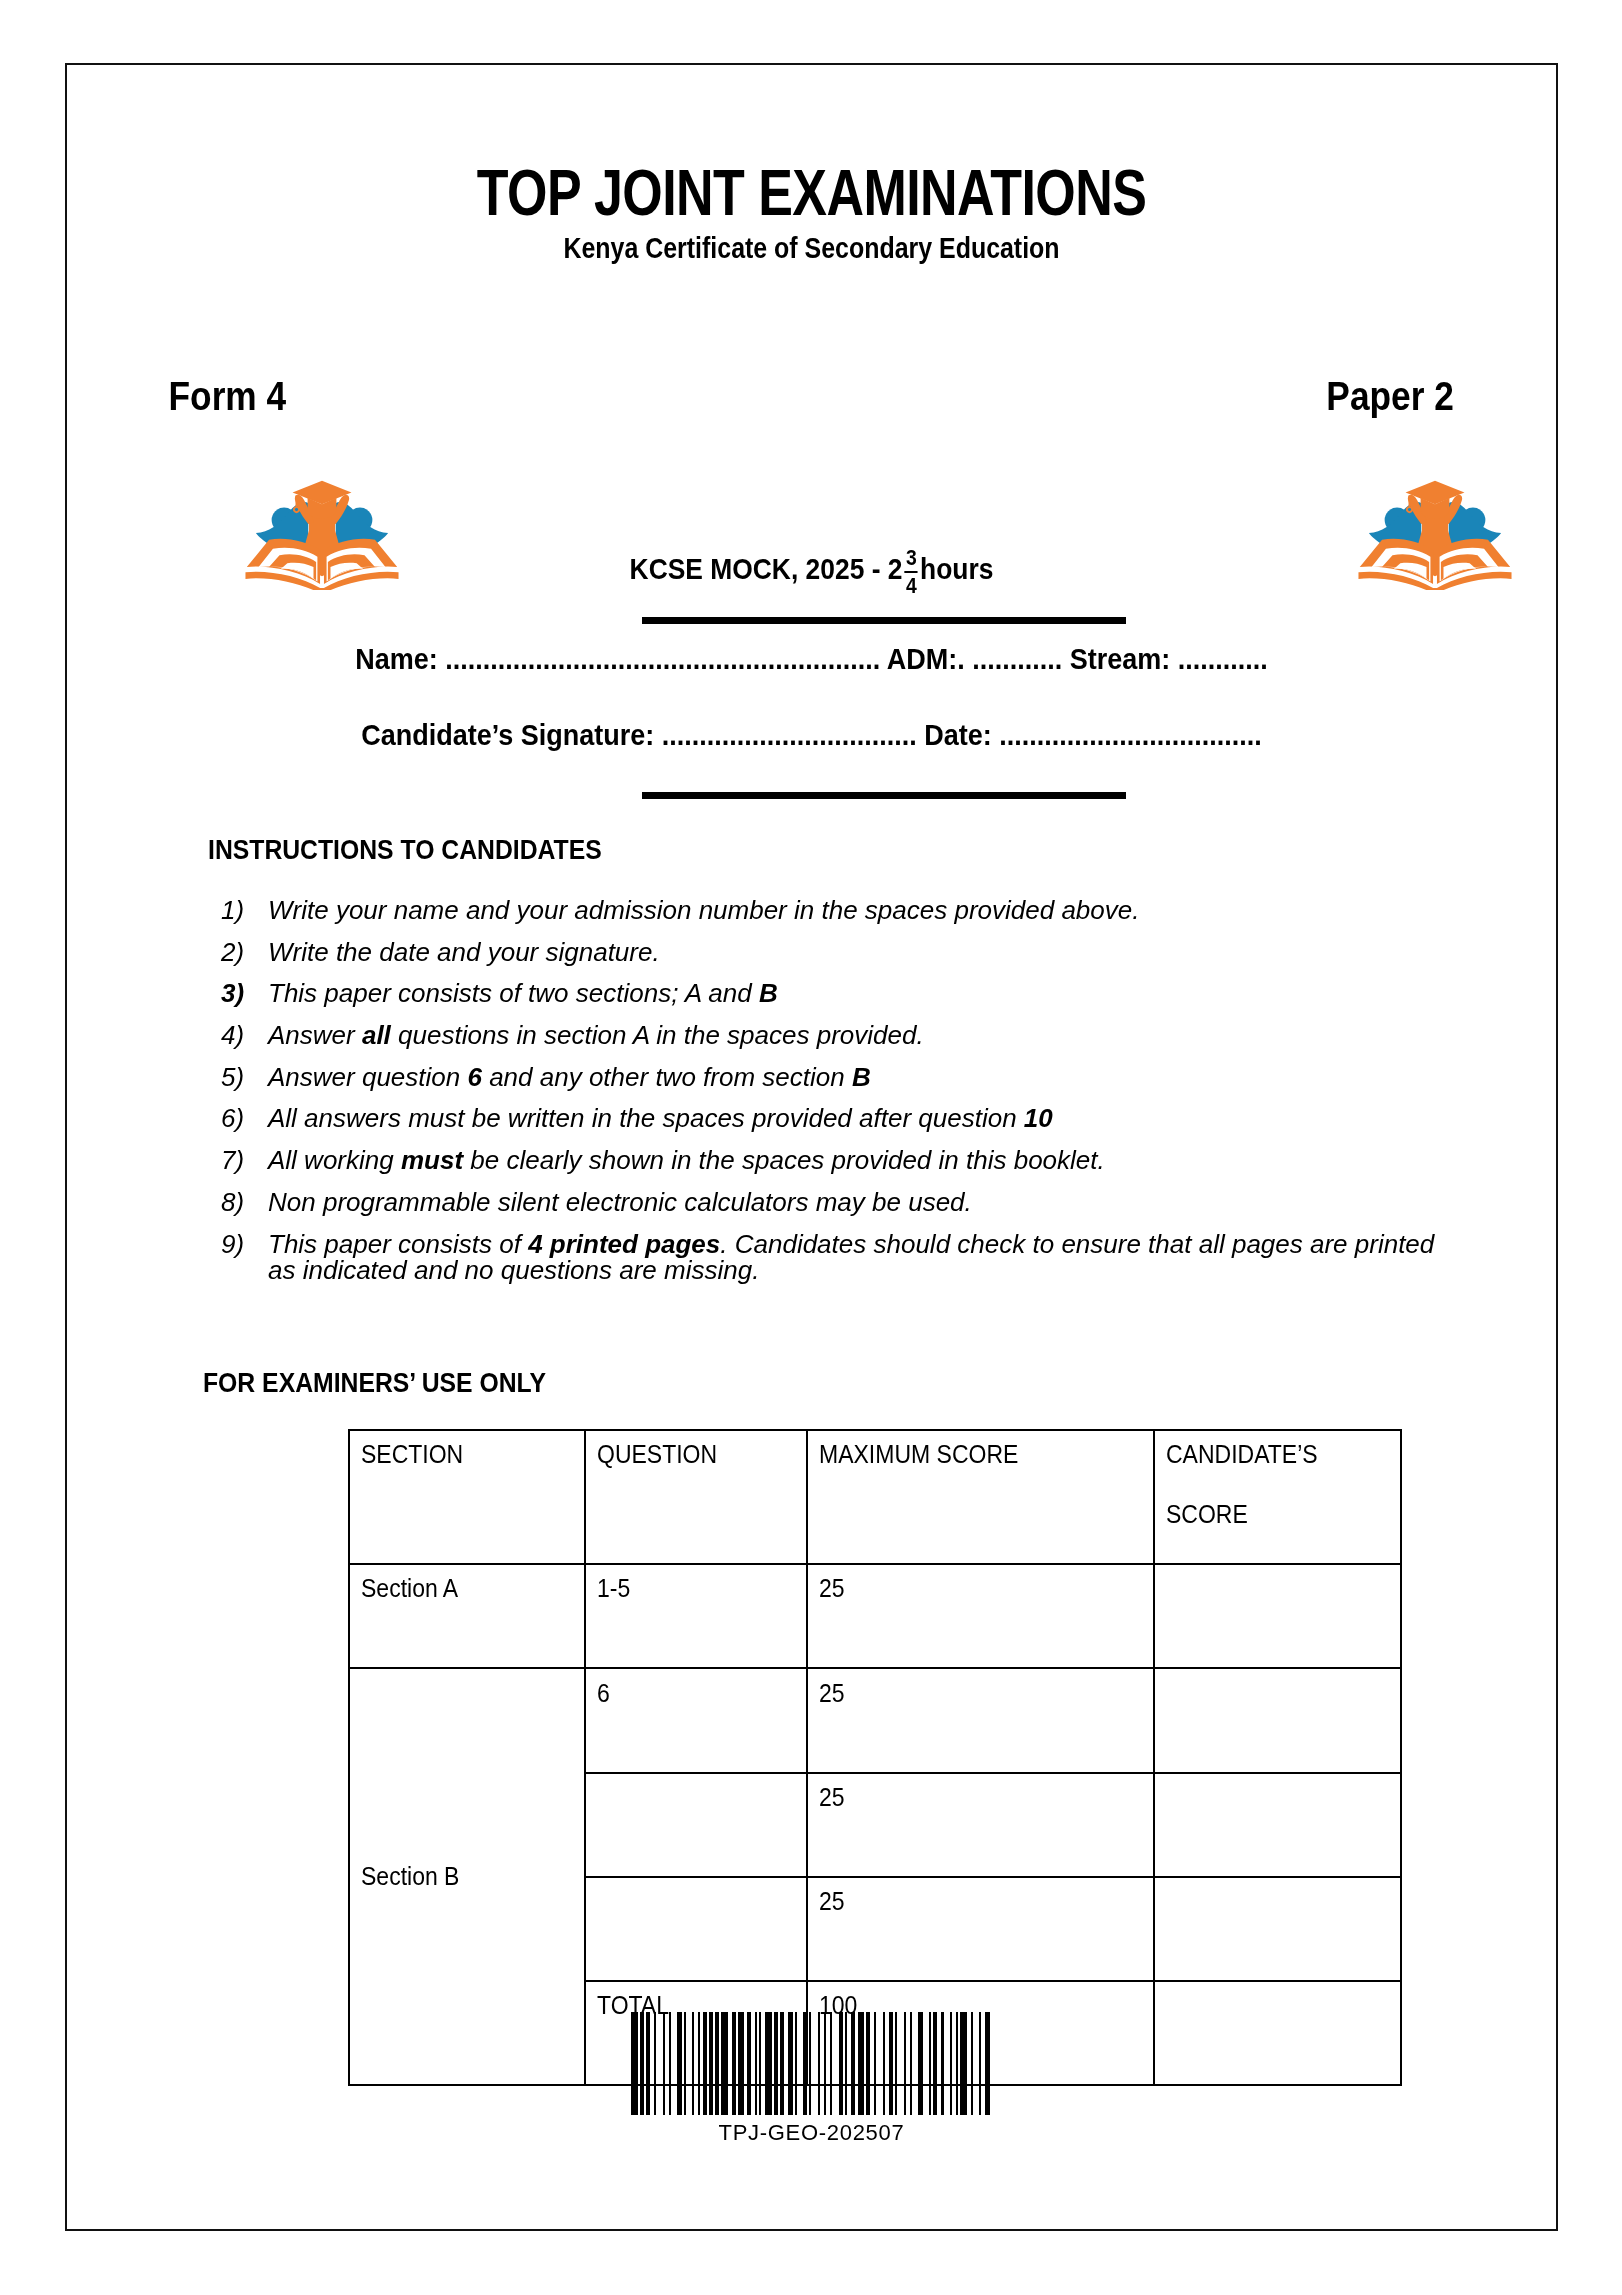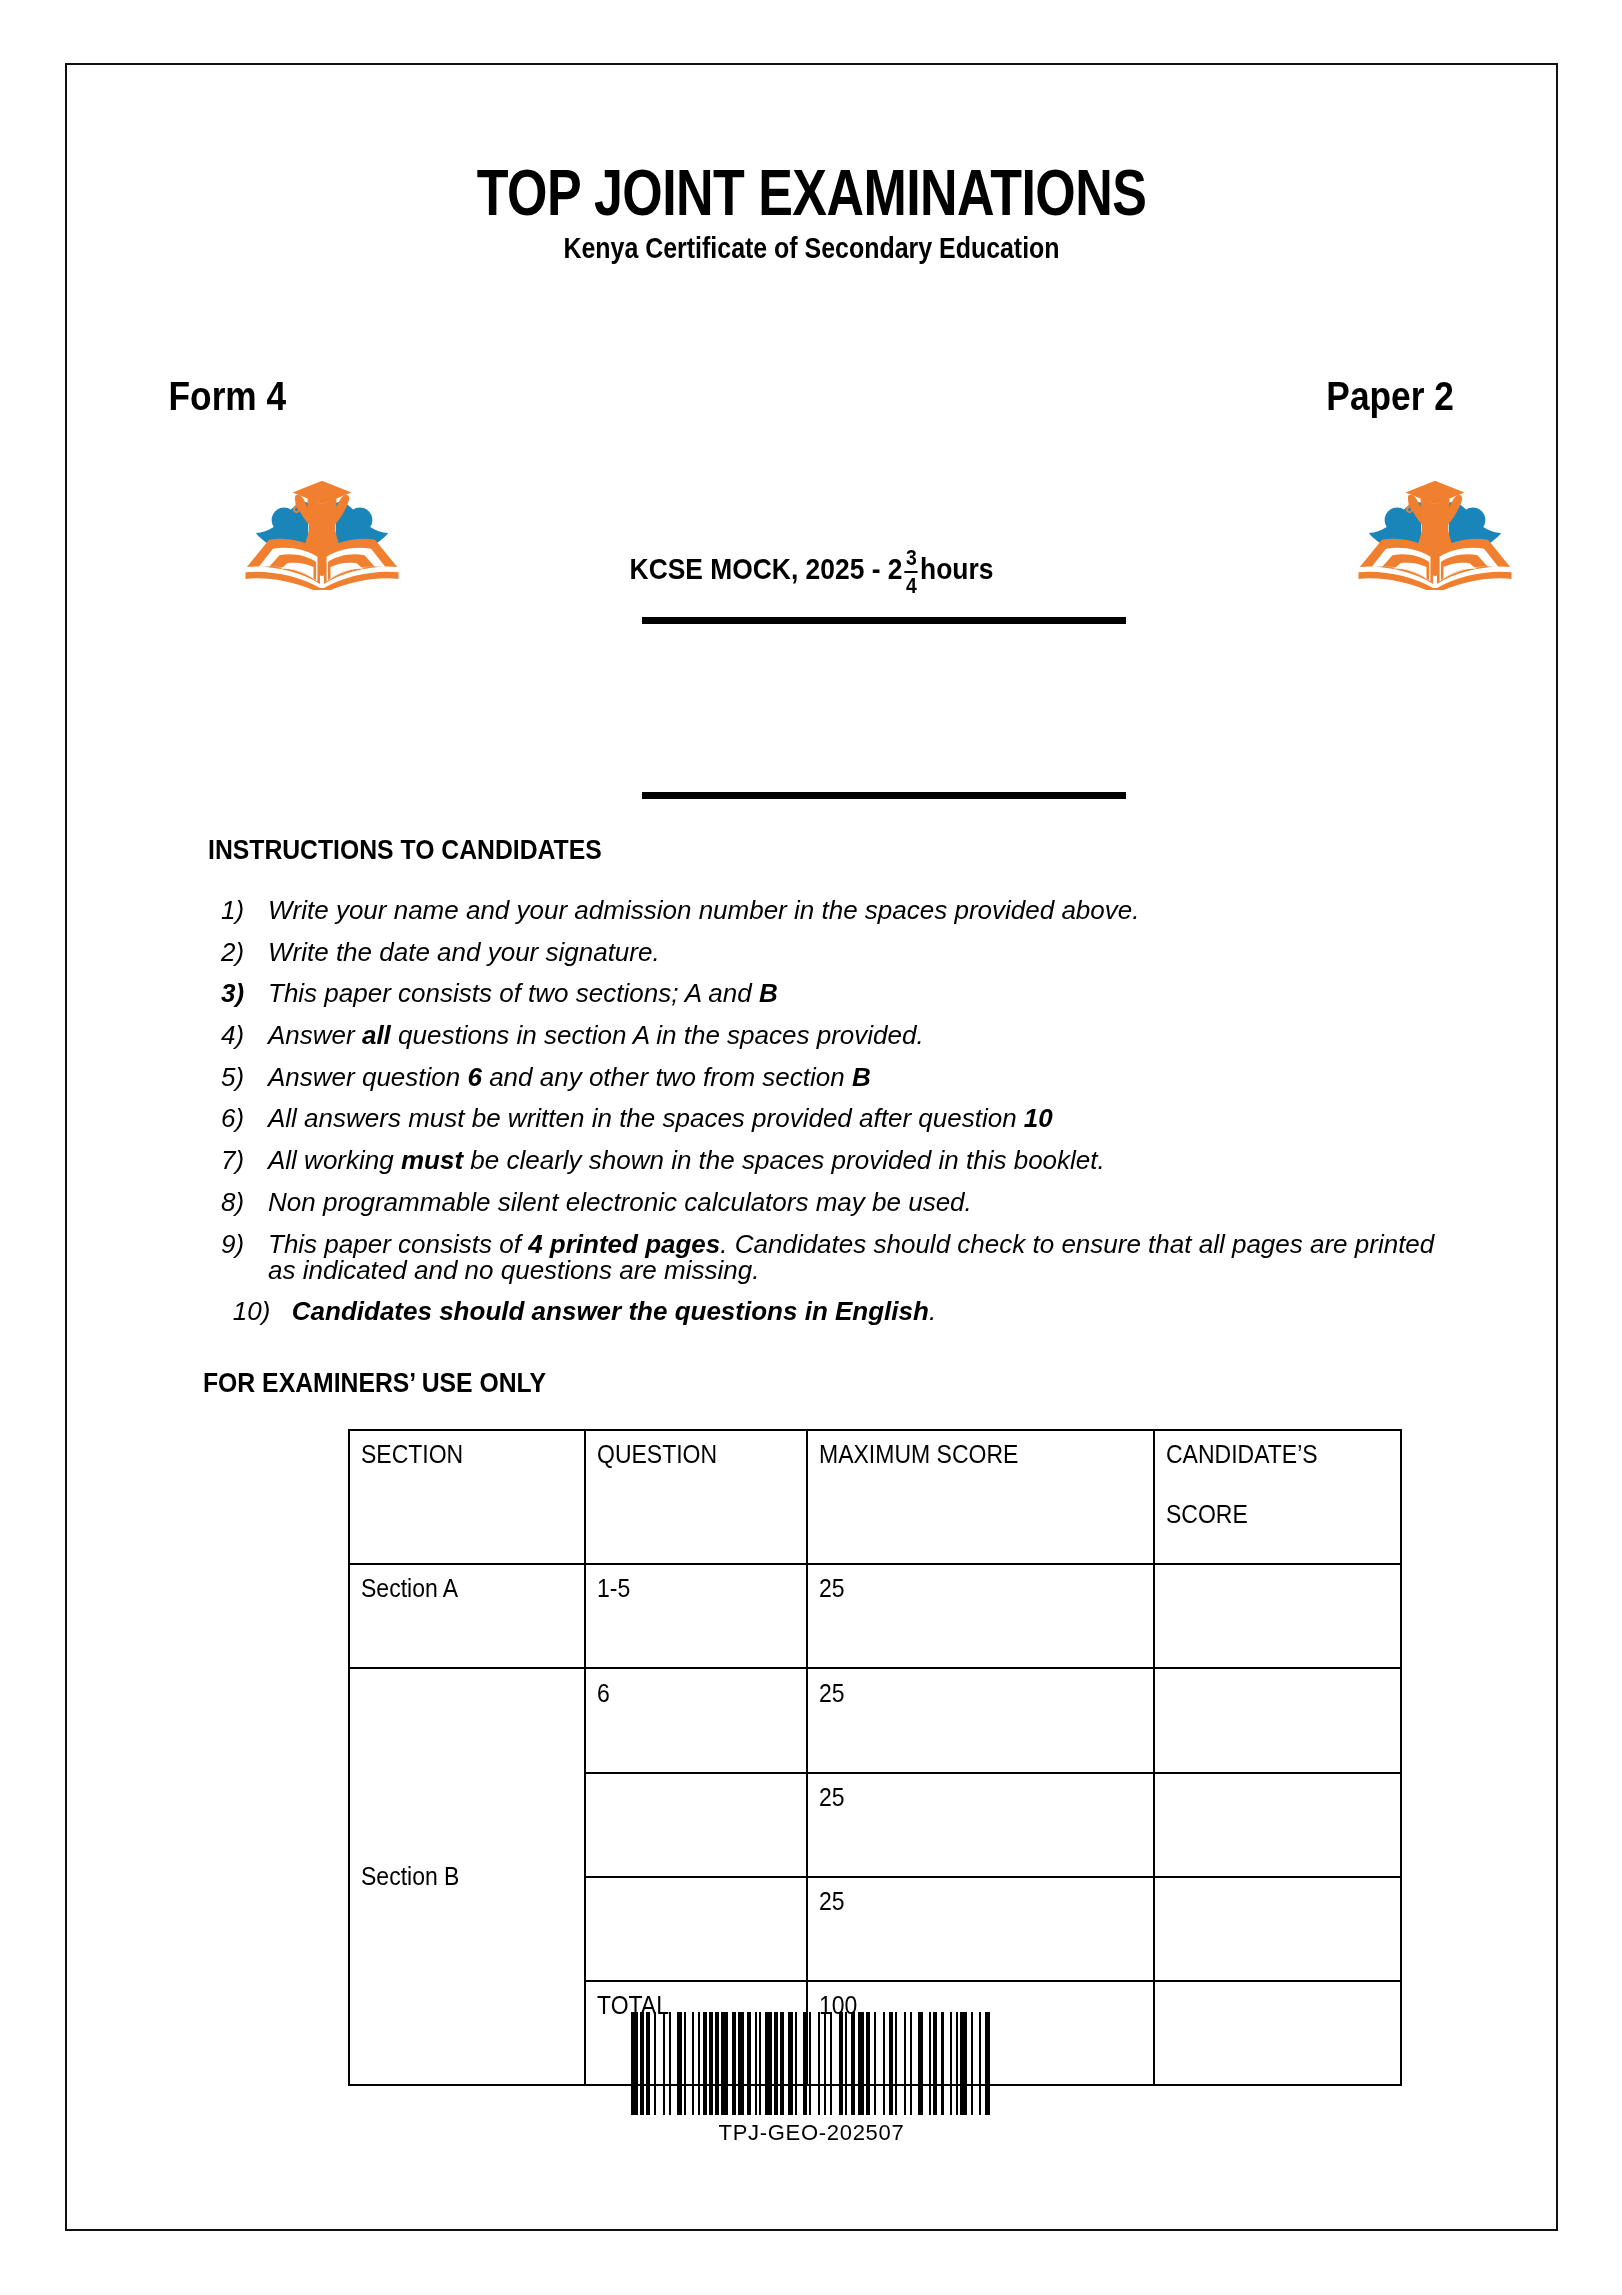--- a/index.html
+++ b/index.html
@@ -361,20 +361,24 @@
     <div id="duration-line" class="cond">
       <span>KCSE MOCK, 2025 - 2</span><span class="mixfrac">
           <span class="num">3</span>
           <span class="bar"></span>
           <span class="den">4</span>
         </span><span>hours</span>
     </div>
 
     <div id="rule-1" class="thick-rule"></div>
 
+    <div id="fields">
+      <div class="field-line" id="field-line-1">Name: .......................................................... ADM:. ............ Stream: ............</div>
+      <div class="field-line" id="field-line-2">Candidate’s Signature: .................................. Date: ...................................</div>
+    </div>
 
     <div id="rule-2" class="thick-rule"></div>
 
     <div id="instr-heading">INSTRUCTIONS TO CANDIDATES</div>
 
     <div id="instr-list">
 
       <div class="instr-item">
         <span class="instr-num">1)</span>
         <span class="instr-text">Write your name and your admission number in the spaces provided above.</span>
@@ -413,24 +417,20 @@
       <div class="instr-item">
         <span class="instr-num">8)</span>
         <span class="instr-text">Non programmable silent electronic calculators may be used.</span>
       </div>
 
       <div class="instr-item">
         <span class="instr-num">9)</span>
         <span class="instr-text">This paper consists of <b>4 printed pages</b>. Candidates should check to ensure that all pages are printed as indicated and no questions are missing.</span>
       </div>
 
-      <div class="instr-item wide">
-        <span class="instr-num">10)</span>
-        <span class="instr-text"><b>Candidates should answer the questions in English</b>.</span>
-      </div>
 
     </div>
 
     <div id="exam-use-heading">FOR EXAMINERS’ USE ONLY</div>
 
     <table id="marks-table">
       <colgroup>
         <col class="col-section">
         <col class="col-question">
         <col class="col-max">

